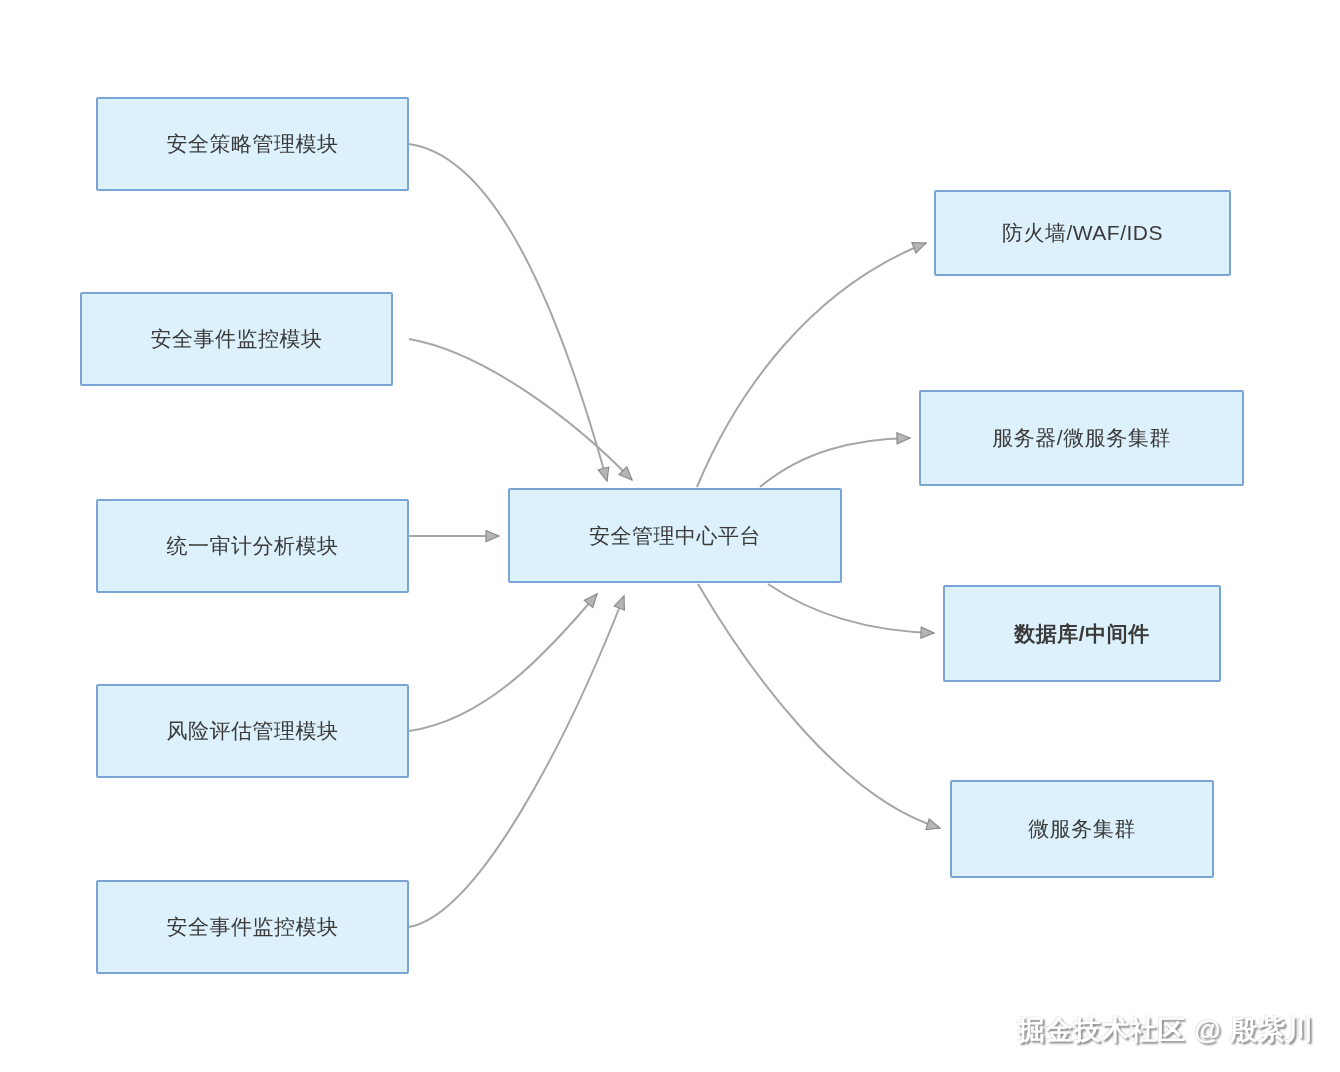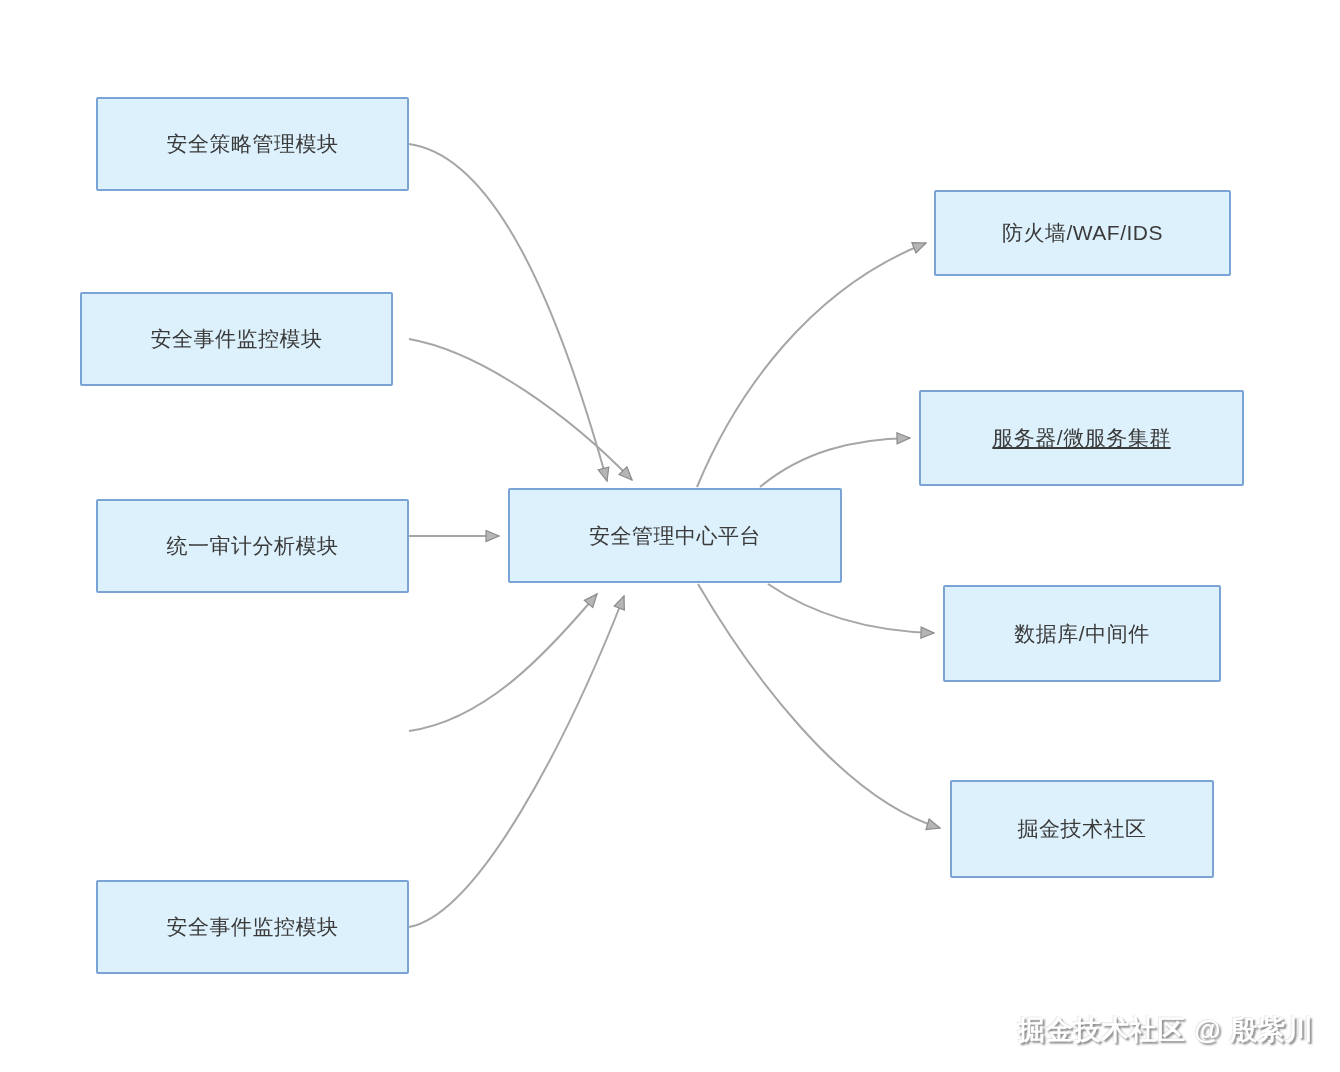--- a/index.html
+++ b/index.html
@@ -27,22 +27,22 @@
   
   .n-src0{left:96px;top:97px;width:313px;height:94px;}
   .n-src1{left:80px;top:292px;width:313px;height:94px;}
   .n-src2{left:96px;top:488px;width:313px;height:94px;margin-top:11px;}
   .n-src3{left:96px;top:684px;width:313px;height:94px;}
   .n-src4{left:96px;top:880px;width:313px;height:94px;}
   
   .n-center{left:508px;top:488px;width:334px;height:95px;}
   
   .n-tgt0{left:934px;top:190px;width:297px;height:86px;}
-  .n-tgt1{left:919px;top:390px;width:325px;height:96px;text-decoration:underline;}
-  .n-tgt2{left:943px;top:585px;width:278px;height:97px;}
+  .n-tgt1{left:919px;top:390px;width:325px;height:96px;}
+  .n-tgt2{left:943px;top:585px;width:278px;height:97px;font-weight:bold;}
   .n-tgt3{left:950px;top:780px;width:264px;height:98px;}
   .edge{fill:none;stroke:#a6a6a6;stroke-width:2px;}
   .watermark{
     position:absolute;
     right:26px;bottom:24px;
     font-size:27px;
     font-weight:700;
     color:#ffffff;
     letter-spacing:1px;
     text-shadow:2px 2px 2px rgba(120,120,120,0.85), -1px -1px 1px rgba(200,200,200,0.4);
@@ -73,36 +73,39 @@
 
   <div class="node n-src0">
     <span>安全策略管理模块</span>
   </div>
   <div class="node n-src1">
     <span>安全事件监控模块</span>
   </div>
   <div class="node n-src2">
     <span>统一审计分析模块</span>
   </div>
+  <div class="node n-src3">
+    <span>风险评估管理模块</span>
+  </div>
   <div class="node n-src4">
     <span>安全事件监控模块</span>
   </div>
 
   <div class="node n-center">
     <span>安全管理中心平台</span>
   </div>
 
   <div class="node n-tgt0">
     <span>防火墙/WAF/IDS</span>
   </div>
   <div class="node n-tgt1">
     <span>服务器/微服务集群</span>
   </div>
   <div class="node n-tgt2">
     <span>数据库/中间件</span>
   </div>
   <div class="node n-tgt3">
-    <span>掘金技术社区</span>
+    <span>微服务集群</span>
   </div>
 
   <div class="watermark">掘金技术社区 @ 殷紫川</div>
 
 </div>
 
 </body></html>

